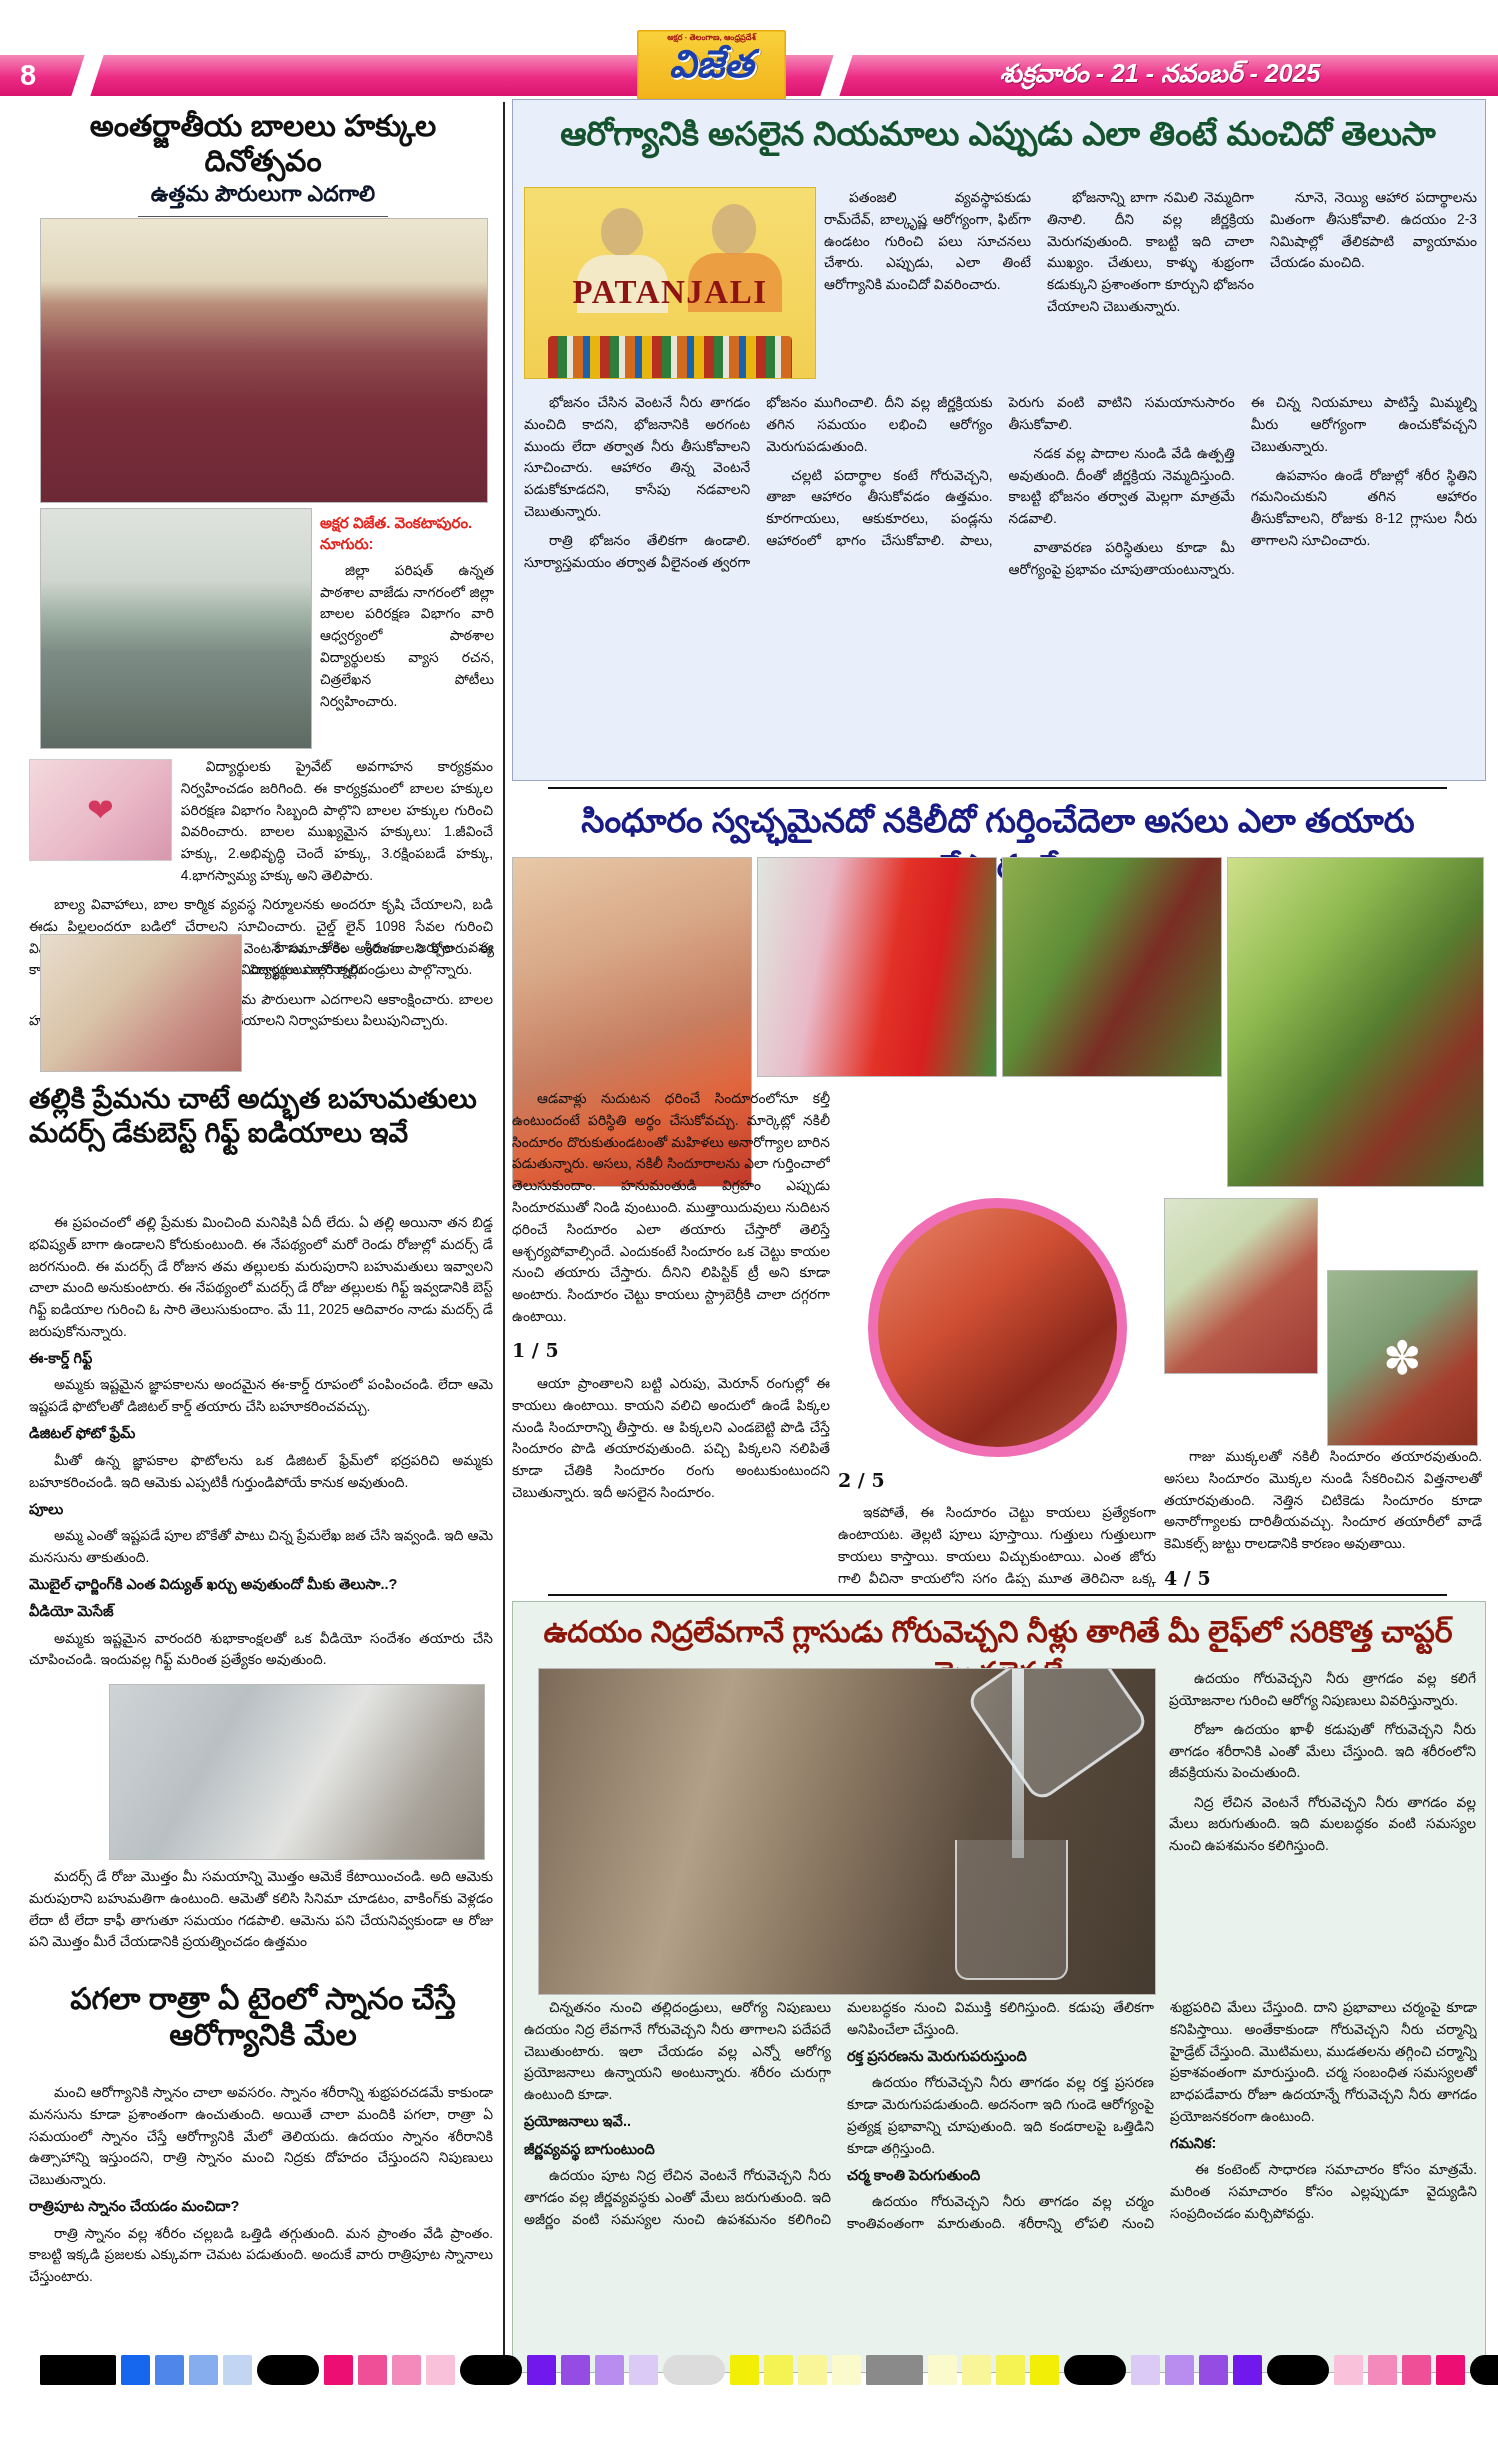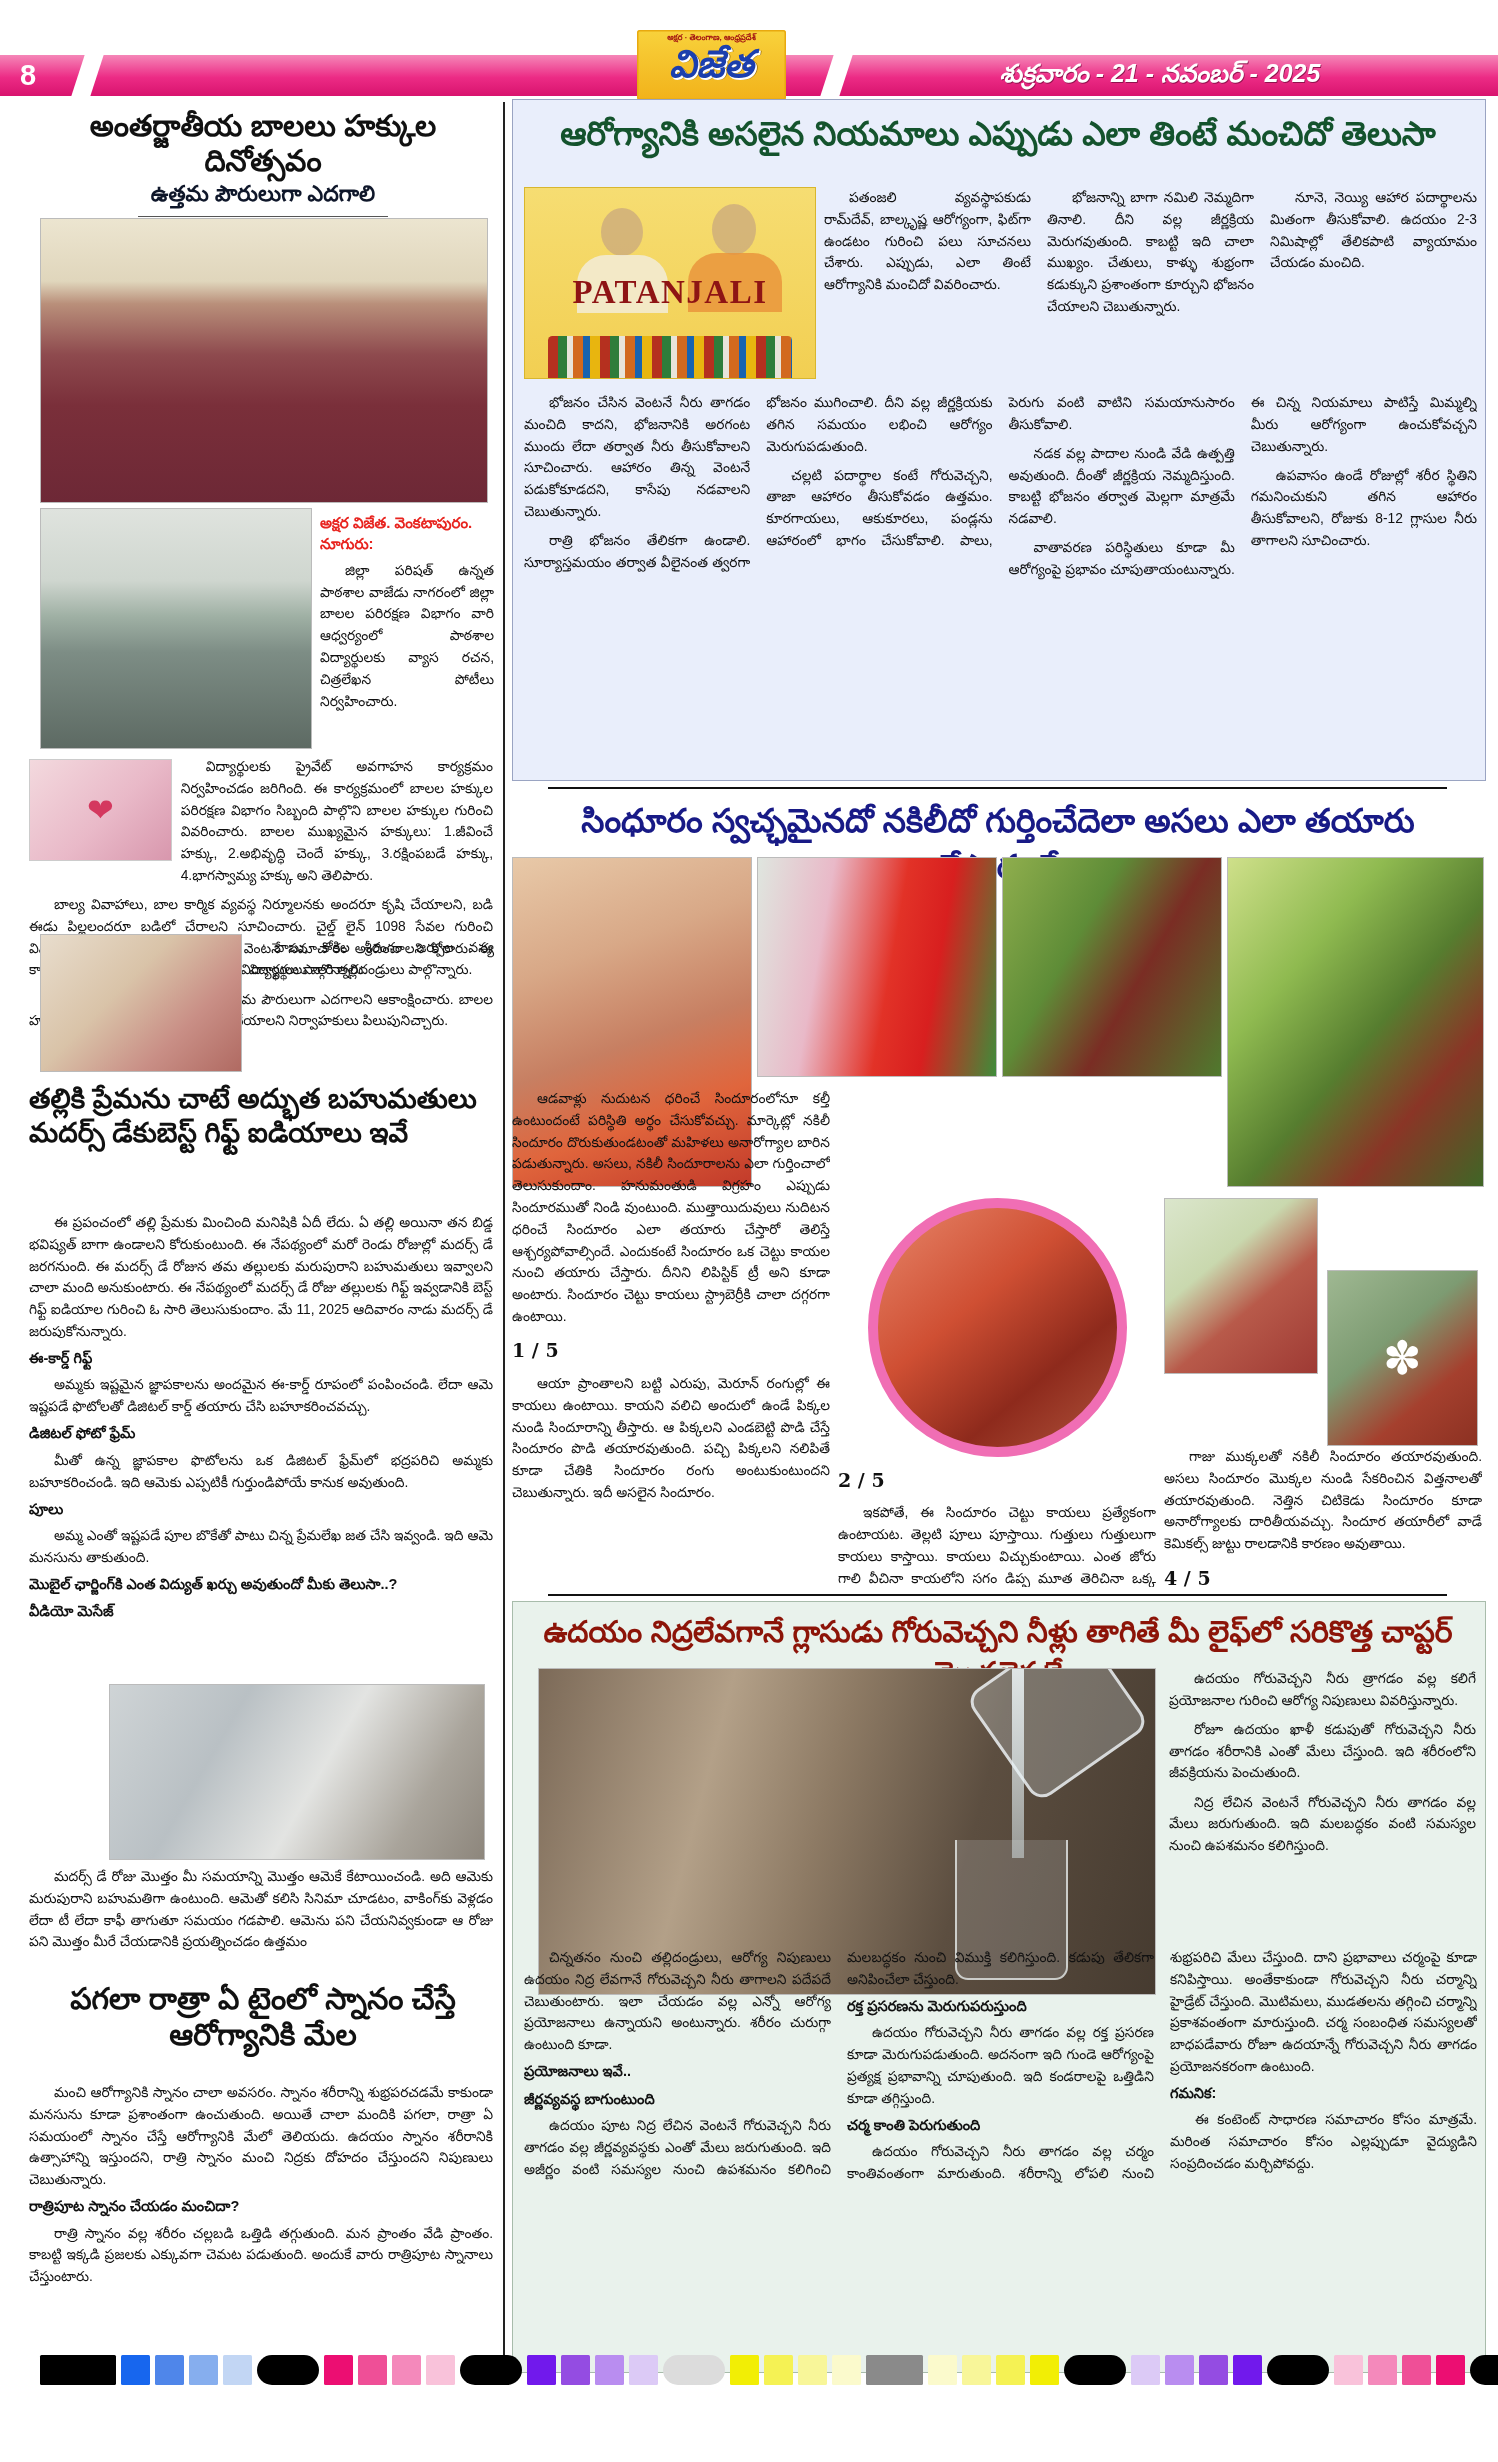--- a/index.html
+++ b/index.html
@@ -90,21 +90,21 @@
   .boxC{left:512px;top:1601px;width:972px;height:770px;background:#e9f2ec;border:0.7px solid #a8bcab;}
   .c-head{left:519px;top:1615px;width:958px;text-align:center;color:#8c1408;font-size:30px;font-weight:bold;}
   .ph-water{left:538px;top:1668px;width:616px;height:325px;
     background:linear-gradient(105deg,#7c6a58 0%,#b3a088 28%,#8d7a64 46%,#5c4e40 68%,#463b30 100%);overflow:hidden;}
   .water-glass{position:absolute;right:87px;bottom:14.5px;width:109px;height:138px;
     border:2.9px solid rgba(235,240,240,.75);border-top:none;border-radius:0 0 13px 13px;background:rgba(220,230,232,.18);}
   .water-stream{position:absolute;right:131px;top:0;width:11.6px;height:189px;background:linear-gradient(180deg,rgba(240,248,250,.85),rgba(220,235,240,.5));}
   .water-jug{position:absolute;right:29px;top:-22px;width:131px;height:123px;transform:rotate(-35deg);
     border:3.6px solid rgba(240,245,248,.8);border-radius:16px;background:rgba(225,235,240,.25);}
   .c-right-col{left:1169px;top:1668px;width:307px;height:325px;overflow:hidden;}
-  .c-bottom{left:524px;top:1947px;width:953px;height:361px;overflow:hidden;}
+  .c-bottom{left:524px;top:1997px;width:953px;height:361px;overflow:hidden;}
   
   .colorbar{left:40px;top:2355px;width:1418px;height:30px;display:flex;align-items:stretch;gap:5px;}
   .colorbar div{height:100%;}
 </style>
 </head>
 <body>
 
 <div id="page">
 
   <div class="abs masthead-band"></div>
@@ -147,20 +147,21 @@
     <div>
         <p class="bp">ఈ ప్రపంచంలో తల్లి ప్రేమకు మించింది మనిషికి ఏదీ లేదు. ఏ తల్లి అయినా తన బిడ్డ భవిష్యత్ బాగా ఉండాలని కోరుకుంటుంది. ఈ నేపథ్యంలో మరో రెండు రోజుల్లో మదర్స్ డే జరగనుంది. ఈ మదర్స్ డే రోజున తమ తల్లులకు మరుపురాని బహుమతులు ఇవ్వాలని చాలా మంది అనుకుంటారు. ఈ నేపథ్యంలో మదర్స్ డే రోజు తల్లులకు గిఫ్ట్ ఇవ్వడానికి బెస్ట్ గిఫ్ట్ ఐడియాల గురించి ఓ సారి తెలుసుకుందాం. మే 11, 2025 ఆదివారం నాడు మదర్స్ డే జరుపుకోనున్నారు.</p>
         <div class="bh">ఈ-కార్డ్ గిఫ్ట్</div>
         <p class="bp">అమ్మకు ఇష్టమైన జ్ఞాపకాలను అందమైన ఈ-కార్డ్ రూపంలో పంపించండి. లేదా ఆమె ఇష్టపడే ఫొటోలతో డిజిటల్ కార్డ్ తయారు చేసి బహూకరించవచ్చు.</p>
         <div class="bh">డిజిటల్ ఫోటో ఫ్రేమ్</div>
         <p class="bp">మీతో ఉన్న జ్ఞాపకాల ఫొటోలను ఒక డిజిటల్ ఫ్రేమ్‌లో భద్రపరిచి అమ్మకు బహూకరించండి. ఇది ఆమెకు ఎప్పటికీ గుర్తుండిపోయే కానుక అవుతుంది.</p>
         <div class="bh">పూలు</div>
         <p class="bp">అమ్మ ఎంతో ఇష్టపడే పూల బొకేతో పాటు చిన్న ప్రేమలేఖ జత చేసి ఇవ్వండి. ఇది ఆమె మనసును తాకుతుంది.</p>
         <div class="bh">మొబైల్ ఛార్జింగ్‌కి ఎంత విద్యుత్ ఖర్చు అవుతుందో మీకు తెలుసా..?</div>
         <div class="bh">వీడియో మెసేజ్</div>
+        <p class="bp">అమ్మకు ఇష్టమైన వారందరి శుభాకాంక్షలతో ఒక వీడియో సందేశం తయారు చేసి చూపించండి. ఇందువల్ల గిఫ్ట్ మరింత ప్రత్యేకం అవుతుంది.</p>
       </div>
   </div>
   <div class="abs photo ph-bath"></div>
   <div class="abs l-body2b">
     <div>
         <p class="bp">మదర్స్ డే రోజు మొత్తం మీ సమయాన్ని మొత్తం ఆమెకే కేటాయించండి. అది ఆమెకు మరుపురాని బహుమతిగా ఉంటుంది. ఆమెతో కలిసి సినిమా చూడటం, వాకింగ్‌కు వెళ్లడం లేదా టీ లేదా కాఫీ తాగుతూ సమయం గడపాలి. ఆమెను పని చేయనివ్వకుండా ఆ రోజు పని మొత్తం మీరే చేయడానికి ప్రయత్నించడం ఉత్తమం</p>
       </div>
   </div>
 
   <div class="abs l-head3">పగలా రాత్రా ఏ టైంలో స్నానం చేస్తే ఆరోగ్యానికి మేల</div>

